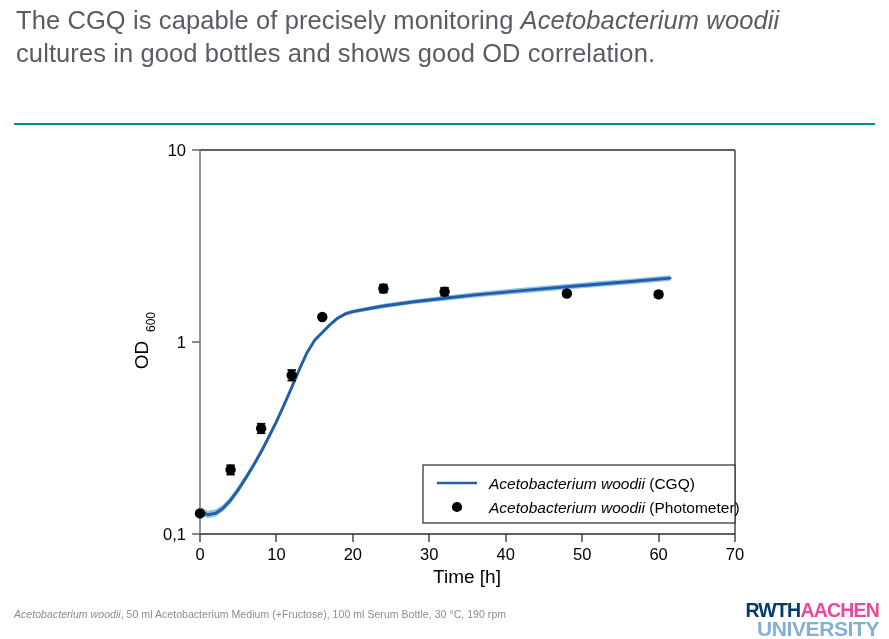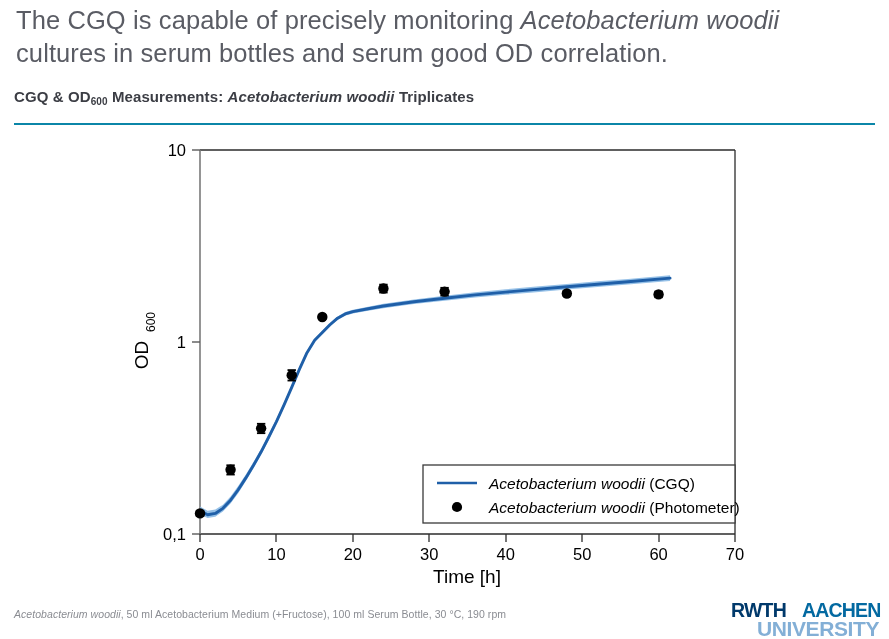--- a/index.html
+++ b/index.html
@@ -103,38 +103,35 @@
   }
   .logo-row2 {
     font-family: "Liberation Sans", sans-serif;
     font-weight: 700;
     font-size: 21px;
     line-height: 18px;
     letter-spacing: -0.4px;
     white-space: nowrap;
   }
   .lg-dark  { color: #00396b; }
-  .lg-mid   { color: #0369a1; padding-left: 16px; }
+  .lg-mid   { color: #ec4899; }
   .lg-light { color: #83afd6; }
 </style>
 </head>
 <body>
 
 <div id="slide">
 
   <div id="title-block">
     <div class="slide-title">
       <span>The CGQ is capable of precisely monitoring </span><em>Acetobacterium woodii</em>
     </div>
-    <div class="slide-title">cultures in serum bottles and serum good OD correlation.</div>
-  </div>
-
-  <div class="slide-subtitle">
-    <span>CGQ &amp; OD</span><span class="sub">600</span><span> Measurements: </span><span class="sp-it">Acetobacterium woodii</span><span> Triplicates</span>
-  </div>
+    <div class="slide-title">cultures in good bottles and shows good OD correlation.</div>
+  </div>
+
 
   <div id="header-rule"></div>
 
   <div id="chart">
     <svg width="889" height="465" viewBox="0 0 889 465">
 
       <g>
         <line id="axis-top" x1="200" y1="20" x2="735" y2="20" stroke="#2b2b2b" stroke-width="1.3"></line>
         <line id="axis-right" x1="735" y1="20" x2="735" y2="404" stroke="#2b2b2b" stroke-width="1.3"></line>
         <line id="axis-bottom" x1="200" y1="404" x2="735" y2="404" stroke="#2b2b2b" stroke-width="1.3"></line>

